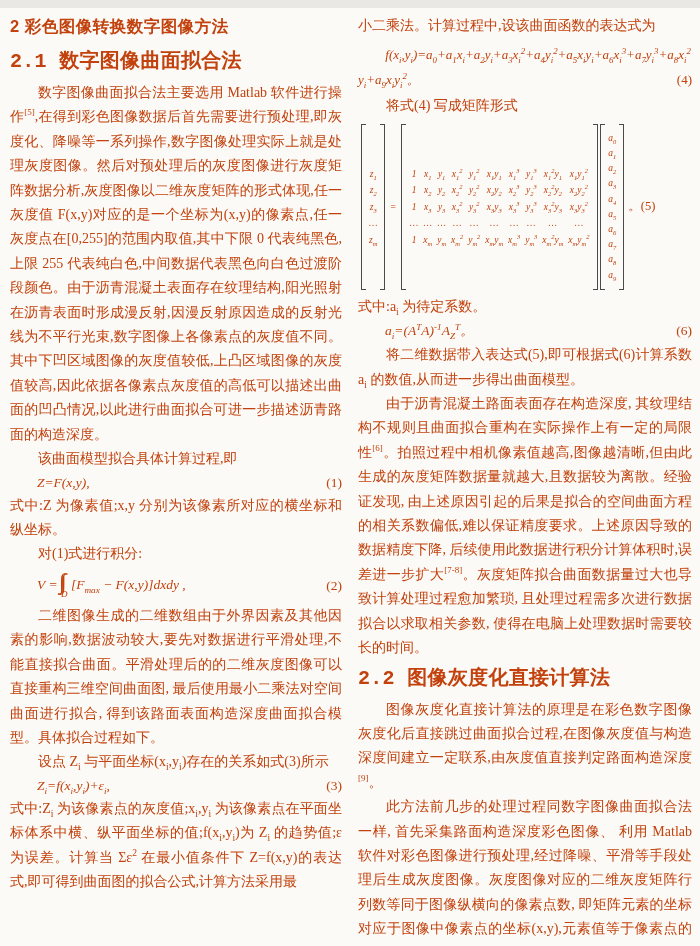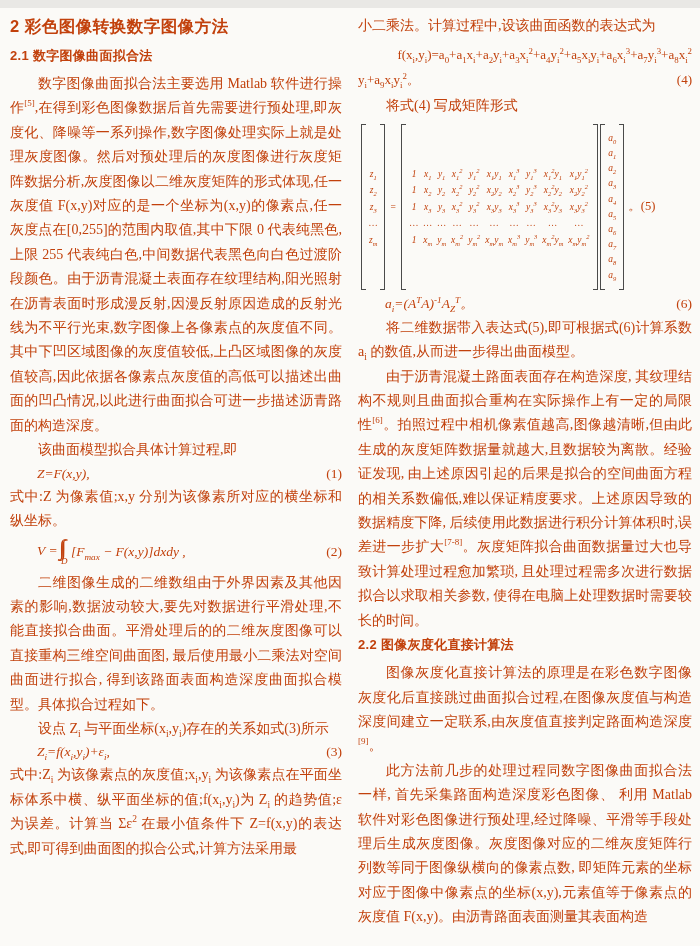--- a/index.html
+++ b/index.html
@@ -2,29 +2,29 @@
 <html><head>
 <meta charset="utf-8">
 <style>
   html,body{margin:0;padding:0;background:#e9e8e5;}
   .page{position:relative;width:700px;height:946px;margin:8px auto;background:#fbfaf7;overflow:hidden;
         font-family:"Liberation Serif","DejaVu Serif",serif;color:#c2410c;}
   .col{position:absolute;top:6px;}
   .col-left{left:10px;width:332px;}
   .col-right{left:358px;width:334px;}
   h2{font-family:"Liberation Sans","DejaVu Sans",sans-serif;font-size:16.5px;font-weight:bold;margin:2px 0 9px 0;letter-spacing:.5px;}
-  h3{font-family:Liberation Sans, sans-serif;font-size:13px;font-weight:bold;margin:3px 0 7px 0;letter-spacing:.3px;}
+  h3{font-family:Liberation Mono, monospace;font-size:20px;font-weight:bold;margin:3px 0 7px 0;letter-spacing:.3px;}
   p{margin:0;font-size:14px;line-height:24.4px;text-align:justify;text-indent:2em;}
   p.noind{text-indent:0;}
   sup.ref{font-size:9px;line-height:0;}
   sub,sup{font-size:68%;line-height:0;}
   .formula{display:flex;align-items:center;margin:3px 0;font-size:13.5px;}
   .formula .body{margin-left:2em;font-style:italic;}
   .formula .num{margin-left:auto;font-style:normal;font-size:13.5px;}
-  .math{text-align:right;}
+  .math{font-style:italic;}
   .intwrap{display:inline-flex;flex-direction:column;align-items:center;line-height:.85;margin:0 3px;vertical-align:middle;}
   .iint{font-size:22px;font-style:normal;letter-spacing:-.34em;padding-right:.34em;}
   .intsub{font-size:9px;font-style:italic;}
   .eq2{margin:6px 0 5px 0;}
   .f4{margin:4px 0 2px 0;font-size:13px;}
   .f4l1{margin-left:2.1em;line-height:26px;white-space:nowrap;}
   .fline{display:flex;align-items:center;line-height:24px;gap:20px;}
   .fline .num{margin-left:auto;font-style:normal;}
   .f5{display:flex;align-items:center;justify-content:flex-start;margin:4px 0 4px 2px;font-size:9.5px;min-height:168px;}
   .brk{width:4px;border:1px solid #4a4a4a;align-self:stretch;margin:1px 1px;}
@@ -51,20 +51,21 @@
     <p><span>数字图像曲面拟合法主要选用 Matlab 软件进行操作</span><sup class="ref">[5]</sup><span>,在得到彩色图像数据后首先需要进行预处理,即灰度化、降噪等一系列操作,数字图像处理实际上就是处理灰度图像。然后对预处理后的灰度图像进行灰度矩阵数据分析,灰度图像以二维灰度矩阵的形式体现,任一灰度值 F(x,y)对应的是一个坐标为(x,y)的像素点,任一灰度点在[0,255]的范围内取值,其中下限 0 代表纯黑色,上限 255 代表纯白色,中间数据代表黑色向白色过渡阶段颜色。由于沥青混凝土表面存在纹理结构,阳光照射在沥青表面时形成漫反射,因漫反射原因造成的反射光线为不平行光束,数字图像上各像素点的灰度值不同。其中下凹区域图像的灰度值较低,上凸区域图像的灰度值较高,因此依据各像素点灰度值的高低可以描述出曲面的凹凸情况,以此进行曲面拟合可进一步描述沥青路面的构造深度。</span></p>
 
     <p>该曲面模型拟合具体计算过程,即</p>
 
     <div class="formula">
       <span class="body">Z=F(x,y),</span>
       <span class="num">(1)</span>
     </div>
 
     <p class="noind">式中:Z 为像素值;x,y 分别为该像素所对应的横坐标和纵坐标。</p>
+    <p>对(1)式进行积分:</p>
 
     <div class="formula eq2">
       <span class="body"><span class="math">V =</span><span class="intwrap">
             <span class="iint">∫∫</span>
             <span class="intsub">D</span>
           </span><span class="math">[F<sub>max</sub> − F(x,y)]dxdy ,</span></span>
       <span class="num">(2)</span>
     </div>
 
     <p>二维图像生成的二维数组由于外界因素及其他因素的影响,数据波动较大,要先对数据进行平滑处理,不能直接拟合曲面。平滑处理后的的二维灰度图像可以直接重构三维空间曲面图, 最后使用最小二乘法对空间曲面进行拟合, 得到该路面表面构造深度曲面拟合模型。具体拟合过程如下。</p>
@@ -166,20 +167,21 @@
           <span>a<sub>5</sub></span>
           <span>a<sub>6</sub></span>
           <span>a<sub>7</sub></span>
           <span>a<sub>8</sub></span>
           <span>a<sub>9</sub></span>
         </span>
       <span class="brk brk-r"></span>
       <span class="f5tail">。(5)</span>
     </div>
 
+    <p class="noind">式中:a<sub>i</sub> 为待定系数。</p>
 
     <div class="formula">
       <span class="body">a<sub>i</sub>=(A<sup>T</sup>A)<sup>-1</sup>A<sub>Z</sub><sup>T</sup>。</span>
       <span class="num">(6)</span>
     </div>
 
     <p>将二维数据带入表达式(5),即可根据式(6)计算系数 a<sub>i</sub> 的数值,从而进一步得出曲面模型。</p>
 
     <p><span>由于沥青混凝土路面表面存在构造深度, 其纹理结构不规则且曲面拟合重构在实际操作上有一定的局限性</span><sup class="ref">[6]</sup><span>。拍照过程中相机像素值越高,图像越清晰,但由此生成的灰度矩阵数据量就越大,且数据较为离散。经验证发现, 由上述原因引起的后果是拟合的空间曲面方程的相关系数偏低,难以保证精度要求。上述原因导致的数据精度下降, 后续使用此数据进行积分计算体积时,误差进一步扩大</span><sup class="ref">[7-8]</sup><span>。灰度矩阵拟合曲面数据量过大也导致计算处理过程愈加繁琐, 且处理过程需多次进行数据拟合以求取相关参数, 使得在电脑上处理数据时需要较长的时间。</span></p>
 

